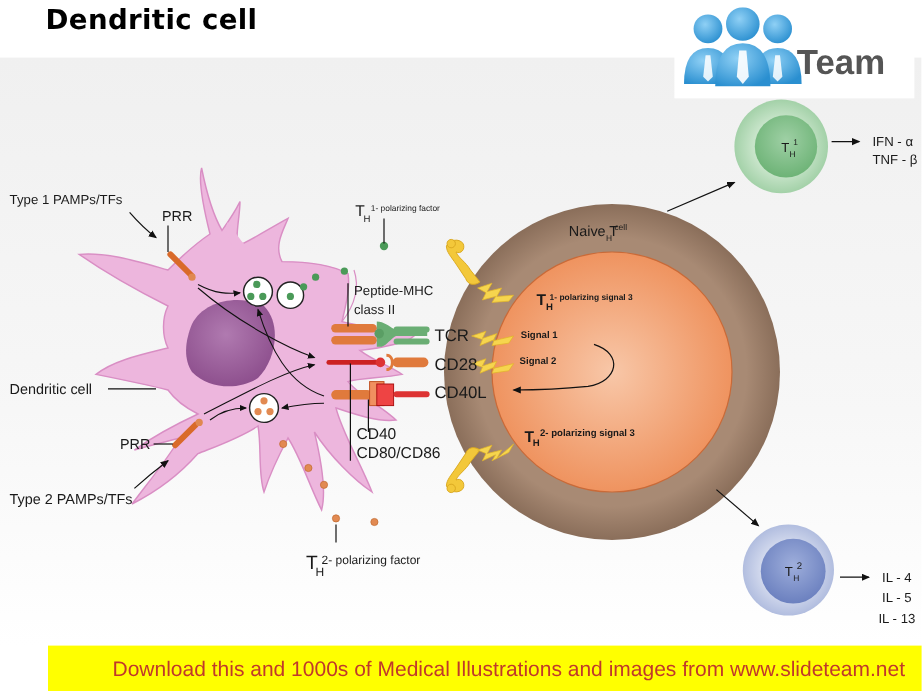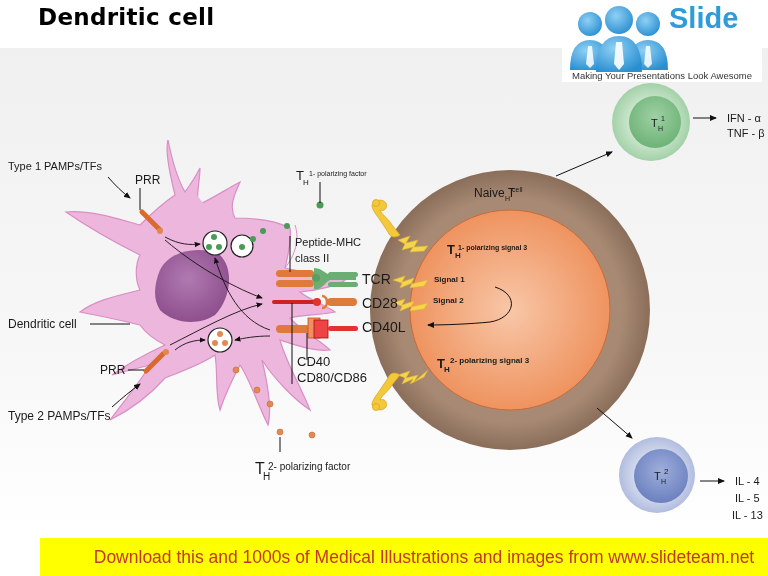--- a/index.html
+++ b/index.html
@@ -68,22 +68,21 @@
     <circle cx="26" cy="18" r="12" fill="url(#pg)"></circle>
     <path d="M6 64 Q6 34 26 34 Q46 34 46 64 Z" fill="url(#pg)"></path>
     <circle cx="84" cy="18" r="12" fill="url(#pg)"></circle>
     <path d="M64 64 Q64 34 84 34 Q104 34 104 64 Z" fill="url(#pg)"></path>
     <circle cx="55" cy="14" r="14" fill="url(#pg)"></circle>
     <path d="M32 66 Q32 30 55 30 Q78 30 78 66 Z" fill="url(#pg)"></path>
     <path d="M52 36 L58 36 L60 58 L55 64 L50 58 Z" fill="#ffffff" opacity="0.9"></path>
     <path d="M24 40 L28 40 L30 58 L26 62 L22 58 Z" fill="#ffffff" opacity="0.85"></path>
     <path d="M82 40 L86 40 L88 58 L84 62 L80 58 Z" fill="#ffffff" opacity="0.85"></path>
   </svg>
-  <div class="logo-slide">Slide</div>
-  <div class="logo-tagline">Making Your Presentations Look Awesome</div>
+  <div class="logo-team">Team</div>
 </div>
 
 <svg class="diagram" width="768" height="576" viewBox="0 0 768 576">
   <defs>
     <marker id="arr" markerWidth="8" markerHeight="8" refX="6" refY="3" orient="auto">
       <path d="M0,0 L7,3 L0,6 Z" fill="#111"></path>
     </marker>
     <radialGradient id="naiveOuter" cx="50%" cy="50%" r="50%">
       <stop offset="80%" stop-color="#a88a74"></stop>
       <stop offset="100%" stop-color="#8a6e5a"></stop>

